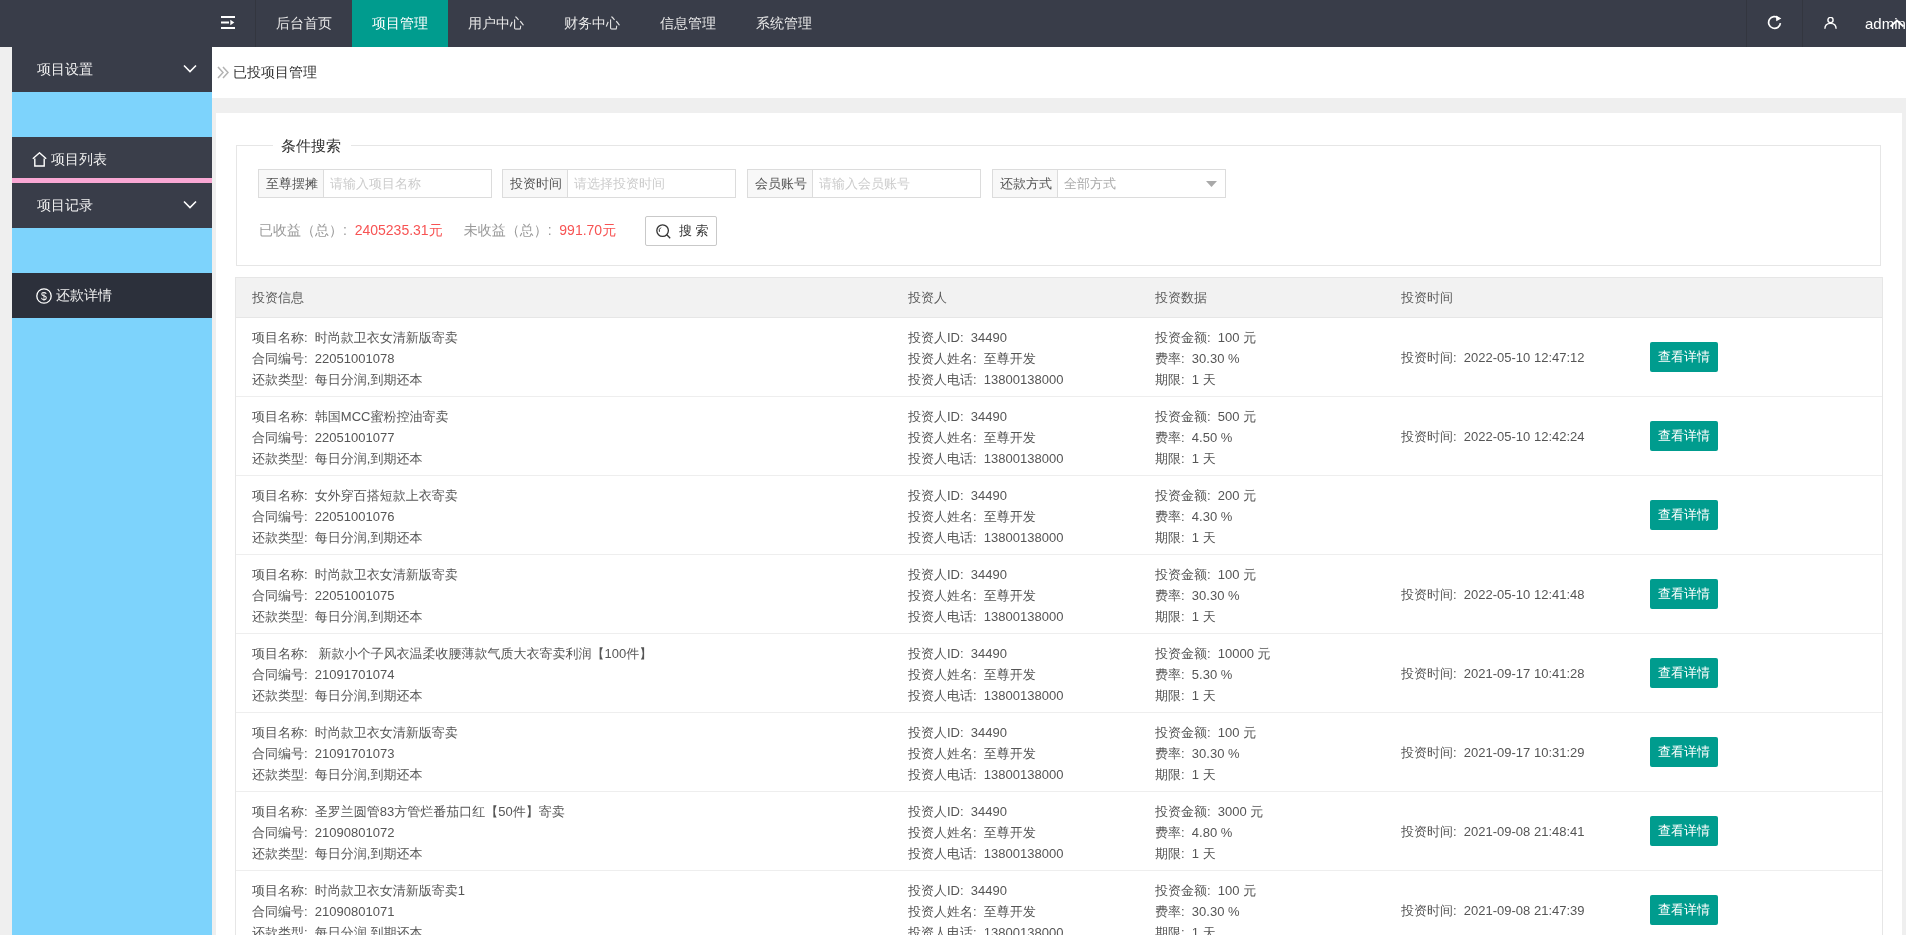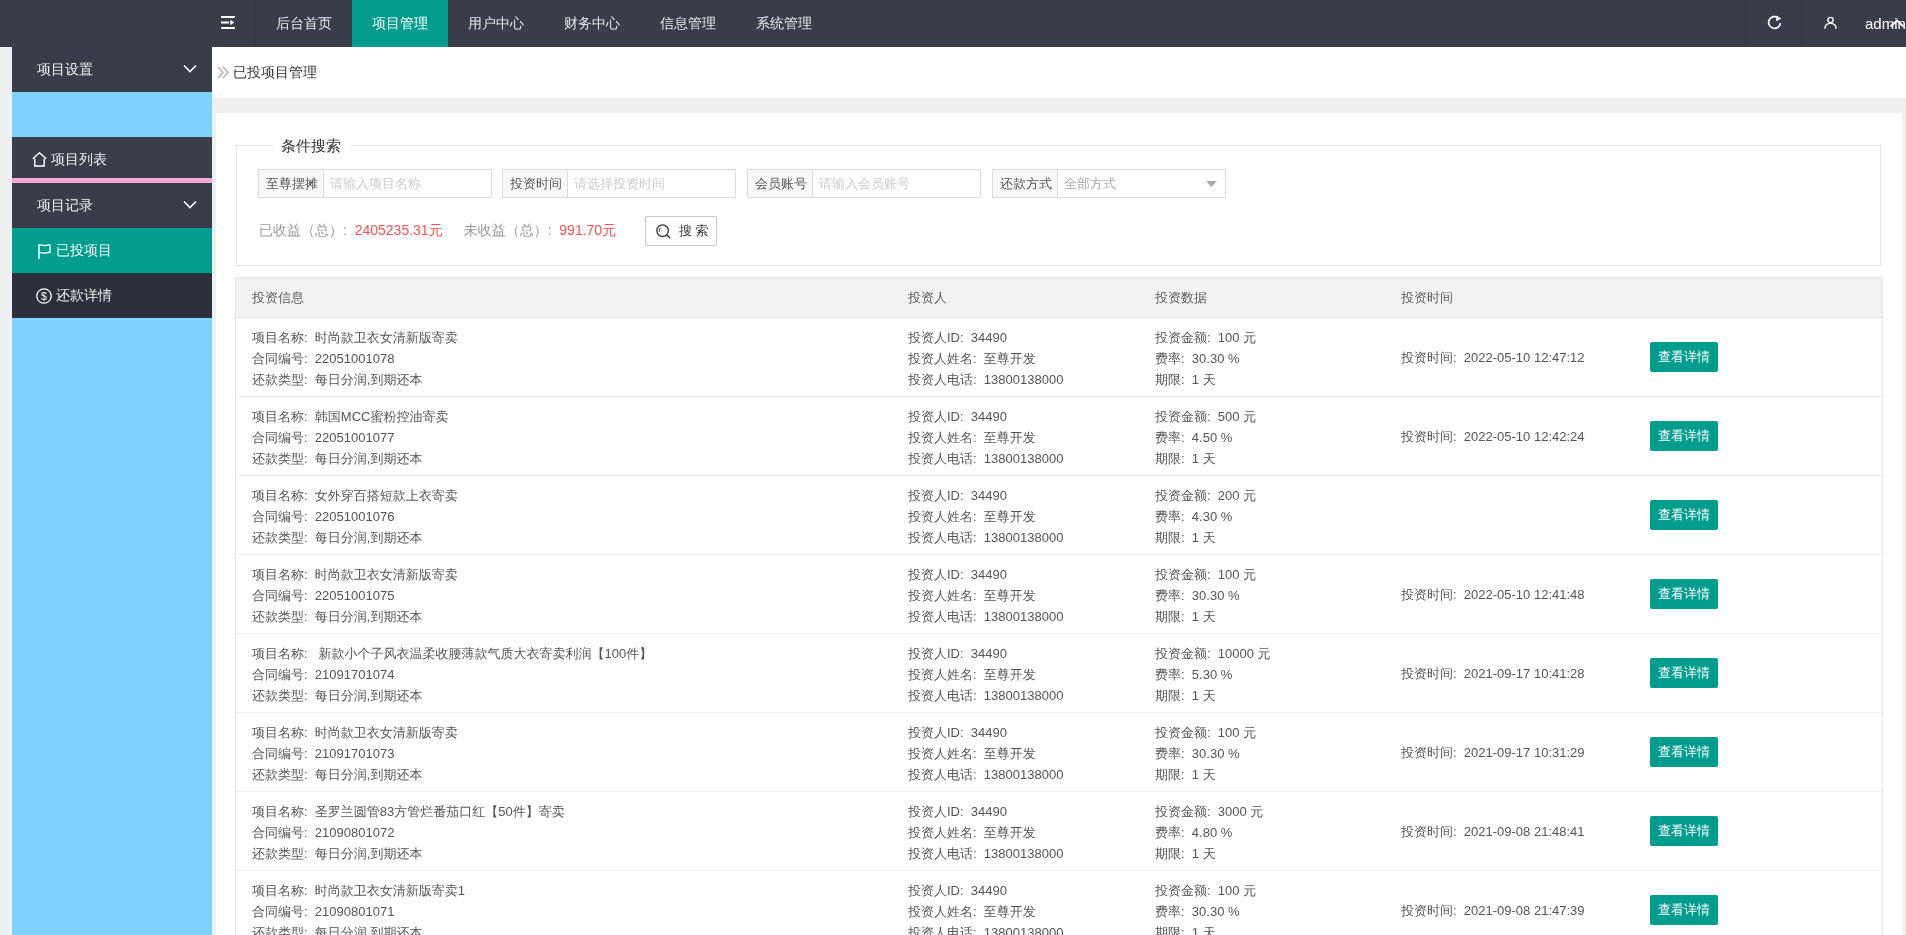--- a/index.html
+++ b/index.html
@@ -104,27 +104,20 @@
       <path d="M2.8 6.5 L2.8 14 L12.2 14 L12.2 6.5" fill="none" stroke="#fff" stroke-width="1.4"></path>
     </svg>
     <span class="txt" style="left:39px;">项目列表</span>
   </div>
   <div class="s-item" style="top:136px;background:#393D49;">
     <span class="txt" style="left:25px;">项目记录</span>
     <svg class="s-icon" style="left:171px;top:17px;" width="14" height="9" viewBox="0 0 14 9">
         <path d="M1 1.5 L7 7.5 L13 1.5" fill="none" stroke="#fff" stroke-width="1.6"></path>
       </svg>
   </div>
-  <div class="s-item" style="top:181px;background:#009C8E;color:#fff;">
-    <svg class="s-icon" style="left:26px;top:16px;" width="13" height="15" viewBox="0 0 13 15">
-      <path d="M1 0 L1 15" stroke="#fff" stroke-width="1.5" fill="none"></path>
-      <path d="M1 1 C3 0.2 4.5 2 6.5 1.6 C8.5 1.2 10 0.6 12 1 L12 8.6 C10 8.2 8.5 8.8 6.5 9.2 C4.5 9.6 3 7.8 1 8.6" fill="none" stroke="#fff" stroke-width="1.3"></path>
-    </svg>
-    <span class="txt" style="left:44px;">已投项目</span>
-  </div>
   <div class="s-item" style="top:226px;background:#2C303B;">
     <svg class="s-icon" style="left:24px;top:15px;" width="16" height="16" viewBox="0 0 16 16">
       <circle cx="8" cy="8" r="7.2" fill="none" stroke="#fff" stroke-width="1.3"></circle>
       <text x="8" y="11.6" font-size="10.5" fill="#fff" text-anchor="middle" font-family="Liberation Sans">$</text>
     </svg>
     <span class="txt" style="left:44px;">还款详情</span>
   </div>
 </div>
 
 <div id="crumb">

